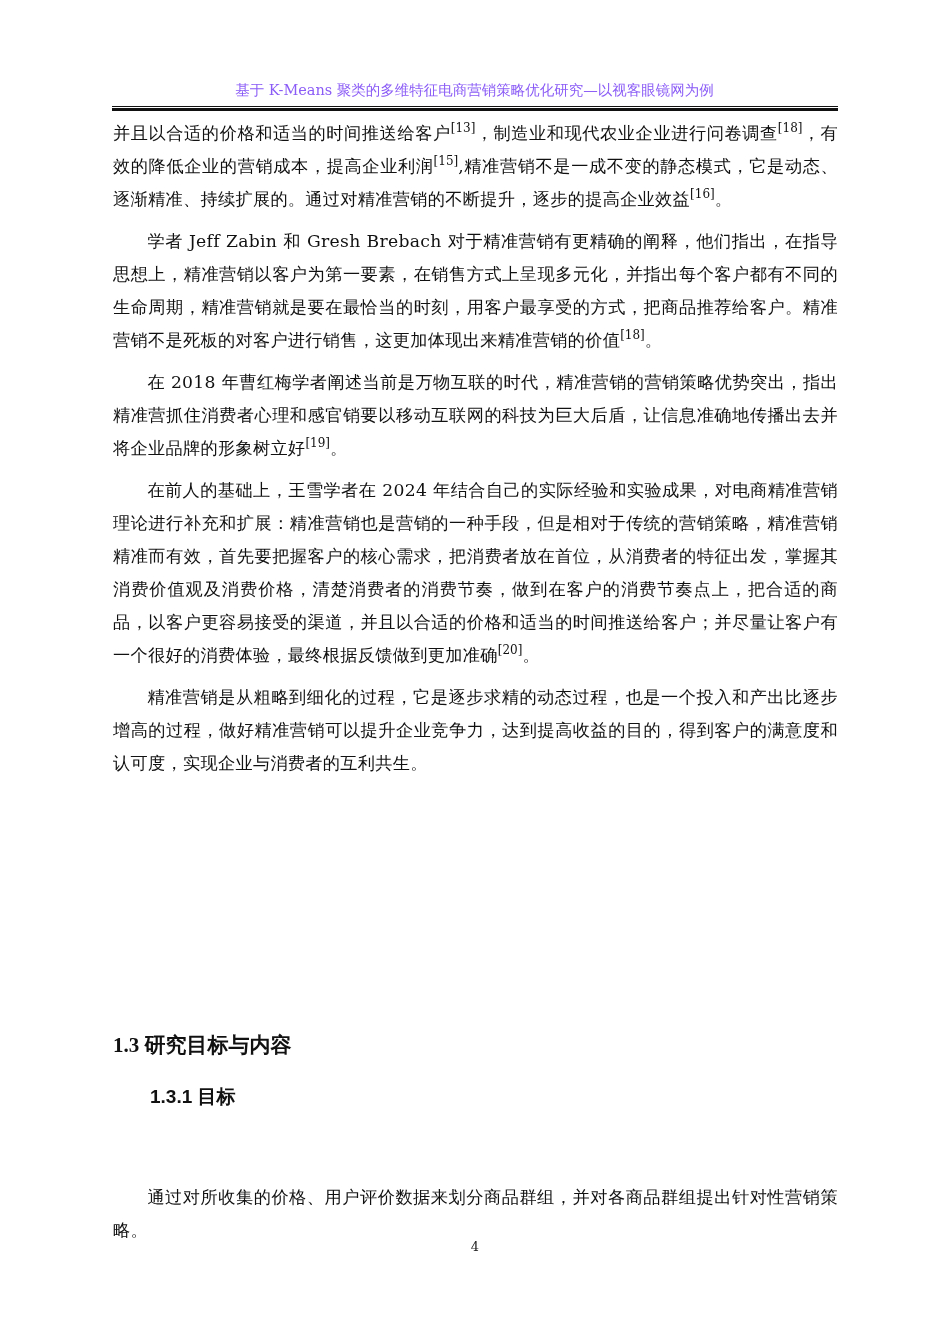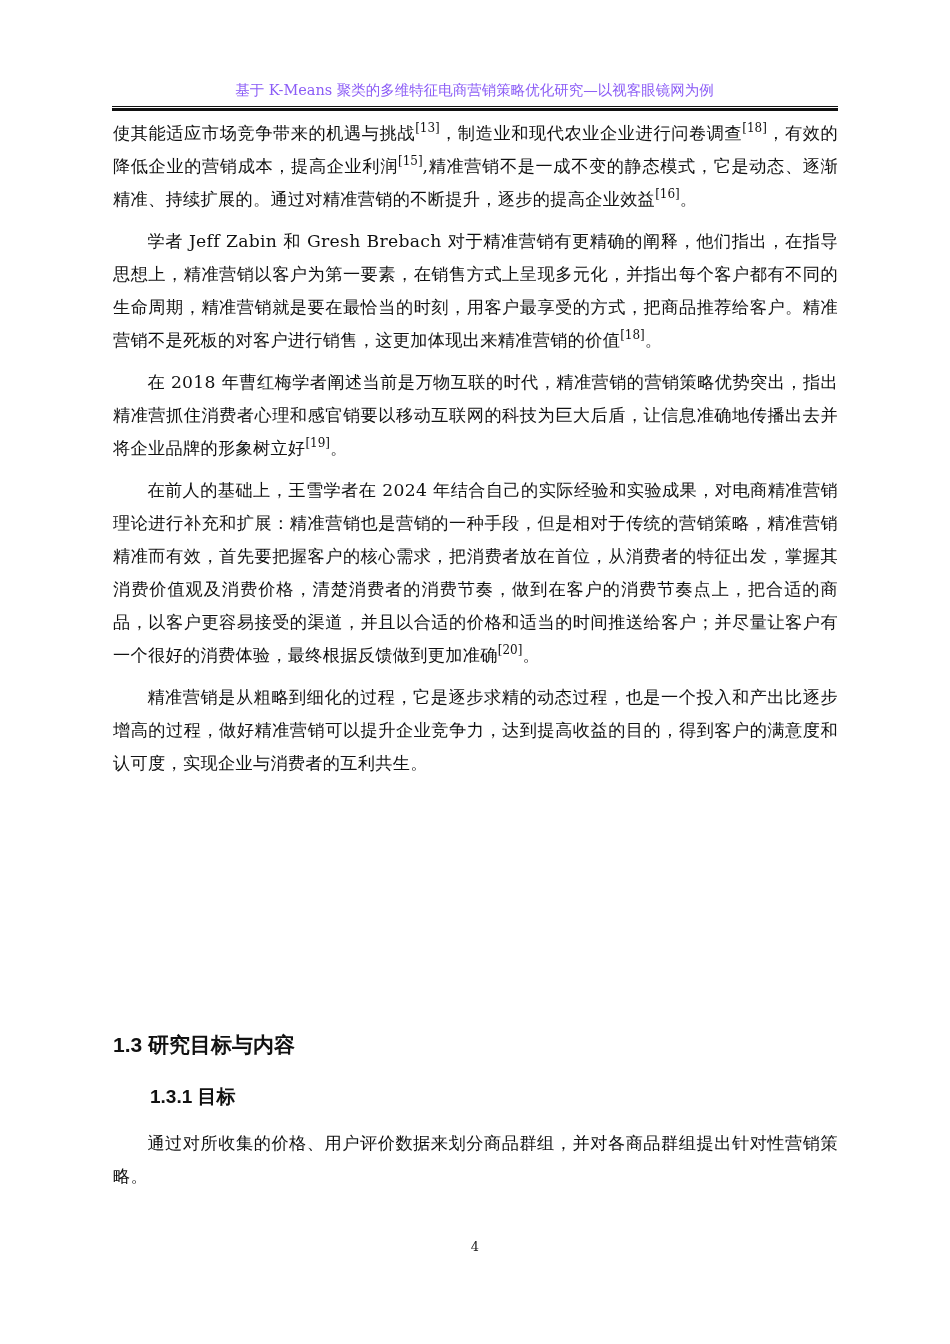--- a/index.html
+++ b/index.html
@@ -20,52 +20,52 @@
     .body-text {
       position: absolute; left: 113px; width: 725px;
       font-size: 17.2px; line-height: 33px; text-align: justify;
       letter-spacing: 0.3px;
     }
     .para { margin: 0; text-indent: 2em; }
     .para.no-indent { text-indent: 0; }
     sup { font-size: 12px; vertical-align: 7px; line-height: 0; letter-spacing: 0; }
     .h2 {
       position: absolute; left: 113px; top: 1030px;
-      font-family: Liberation Sans, sans-serif;
+      font-family: Liberation Serif, serif;
       font-weight: bold; font-size: 21px; line-height: 30px;
     }
     .h3 {
       position: absolute; left: 150px; top: 1082px;
       font-family: "Liberation Sans", "DejaVu Sans", sans-serif;
       font-weight: bold; font-size: 19px; line-height: 30px;
     }
     .page-number {
       position: absolute; left: 0; top: 1239px; width: 950px;
       text-align: center; font-size: 13px; color: #222;
     }
   </style>
 </head>
 <body>
 
 <div class="page-header">基于 K-Means 聚类的多维特征电商营销策略优化研究—以视客眼镜网为例</div>
 <div class="header-rule"></div>
 
 <div class="body-text" style="top:117px;">
-  <p class="para no-indent"><span>使其能适应市场竞争带来的机遇与挑战</span><sup>[13]</sup><span>，制造业和现代农业企业进行问卷调查</span><sup>[18]</sup><span>，有效的降低企业的营销成本，提高企业利润</span><sup>[15]</sup><span>,精准营销不是一成不变的静态模式，它是动态、逐渐精准、持续扩展的。通过对精准营销的不断提升，逐步的提高企业效益</span><sup>[16]</sup><span>。</span></p>
+  <p class="para no-indent"><span>并且以合适的价格和适当的时间推送给客户</span><sup>[13]</sup><span>，制造业和现代农业企业进行问卷调查</span><sup>[18]</sup><span>，有效的降低企业的营销成本，提高企业利润</span><sup>[15]</sup><span>,精准营销不是一成不变的静态模式，它是动态、逐渐精准、持续扩展的。通过对精准营销的不断提升，逐步的提高企业效益</span><sup>[16]</sup><span>。</span></p>
 
 
   <p class="para" style="margin-top:9px;"><span>学者 Jeff Zabin 和 Gresh Brebach 对于精准营销有更精确的阐释，他们指出，在指导思想上，精准营销以客户为第一要素，在销售方式上呈现多元化，并指出每个客户都有不同的生命周期，精准营销就是要在最恰当的时刻，用客户最享受的方式，把商品推荐给客户。精准营销不是死板的对客户进行销售，这更加体现出来精准营销的价值</span><sup>[18]</sup><span>。</span></p>
 
   <p class="para" style="margin-top:9px;"><span>在 2018 年曹红梅学者阐述当前是万物互联的时代，精准营销的营销策略优势突出，指出精准营抓住消费者心理和感官销要以移动互联网的科技为巨大后盾，让信息准确地传播出去并将企业品牌的形象树立好</span><sup>[19]</sup><span>。</span></p>
 
   <p class="para" style="margin-top:9px;"><span>在前人的基础上，王雪学者在 2024 年结合自己的实际经验和实验成果，对电商精准营销理论进行补充和扩展：精准营销也是营销的一种手段，但是相对于传统的营销策略，精准营销精准而有效，首先要把握客户的核心需求，把消费者放在首位，从消费者的特征出发，掌握其消费价值观及消费价格，清楚消费者的消费节奏，做到在客户的消费节奏点上，把合适的商品，以客户更容易接受的渠道，并且以合适的价格和适当的时间推送给客户；并尽量让客户有一个很好的消费体验，最终根据反馈做到更加准确</span><sup>[20]</sup><span>。</span></p>
 
   <p class="para" style="margin-top:9px;"><span>精准营销是从粗略到细化的过程，它是逐步求精的动态过程，也是一个投入和产出比逐步增高的过程，做好精准营销可以提升企业竞争力，达到提高收益的目的，得到客户的满意度和认可度，实现企业与消费者的互利共生。</span></p>
 </div>
 
 <div class="h2">1.3 研究目标与内容</div>
 <div class="h3">1.3.1 目标</div>
 
-<div class="body-text" style="top:1127px;">
+<div class="body-text" style="top:1181px;">
   <p class="para">通过对所收集的价格、用户评价数据来划分商品群组，并对各商品群组提出针对性营销策略。</p>
 </div>
 
 <div class="page-number">4</div>
 
 </body></html>

